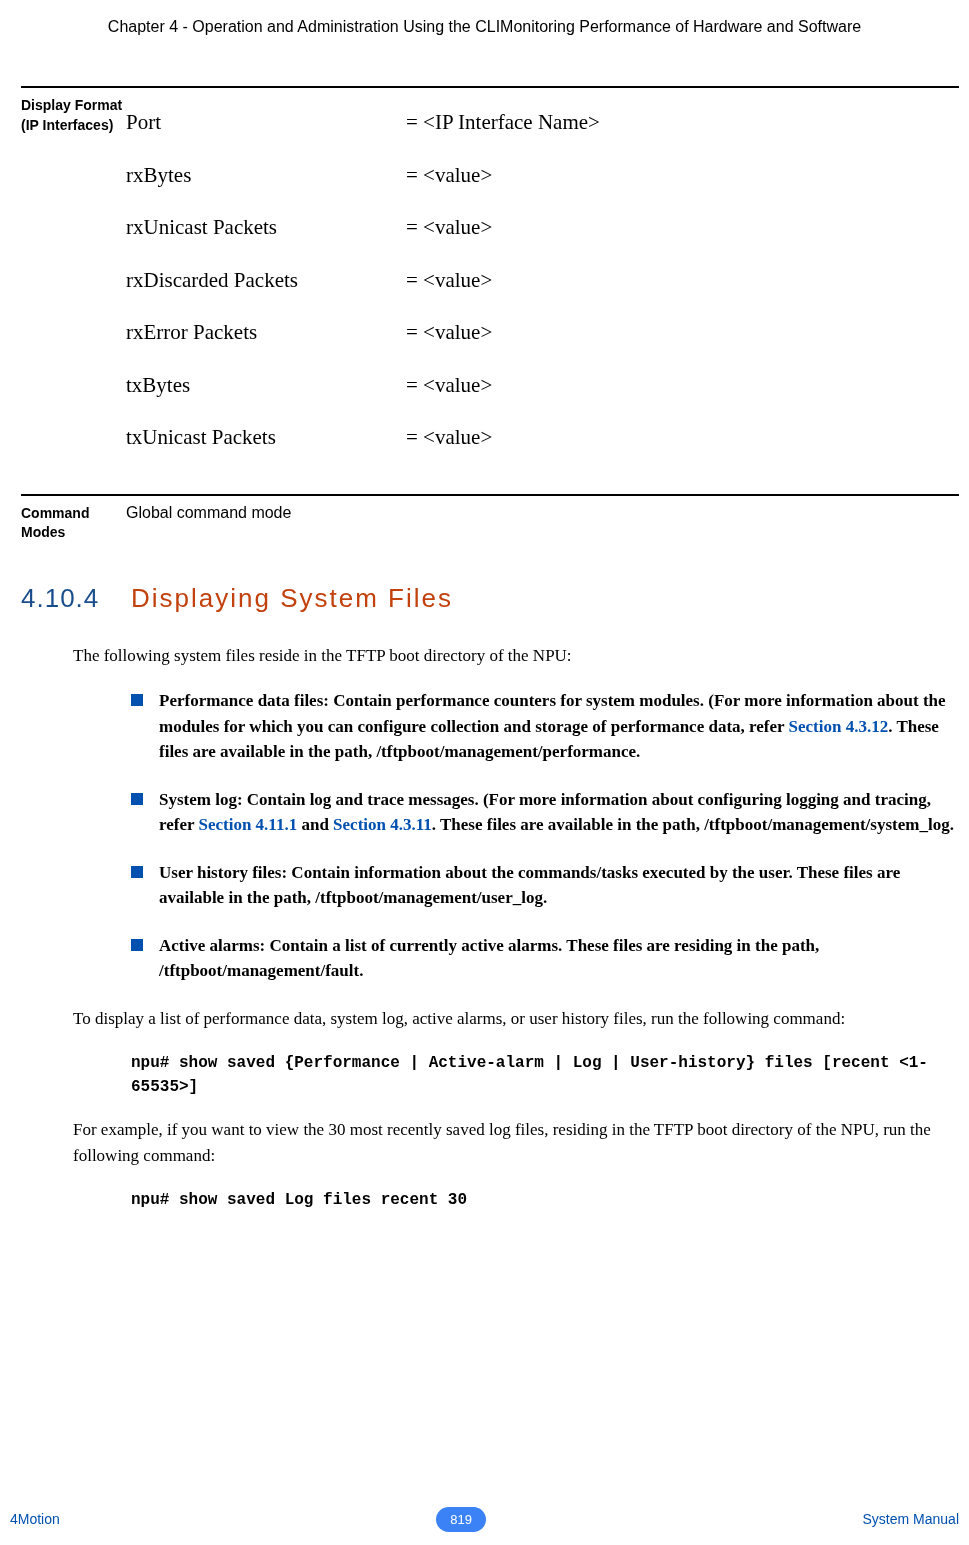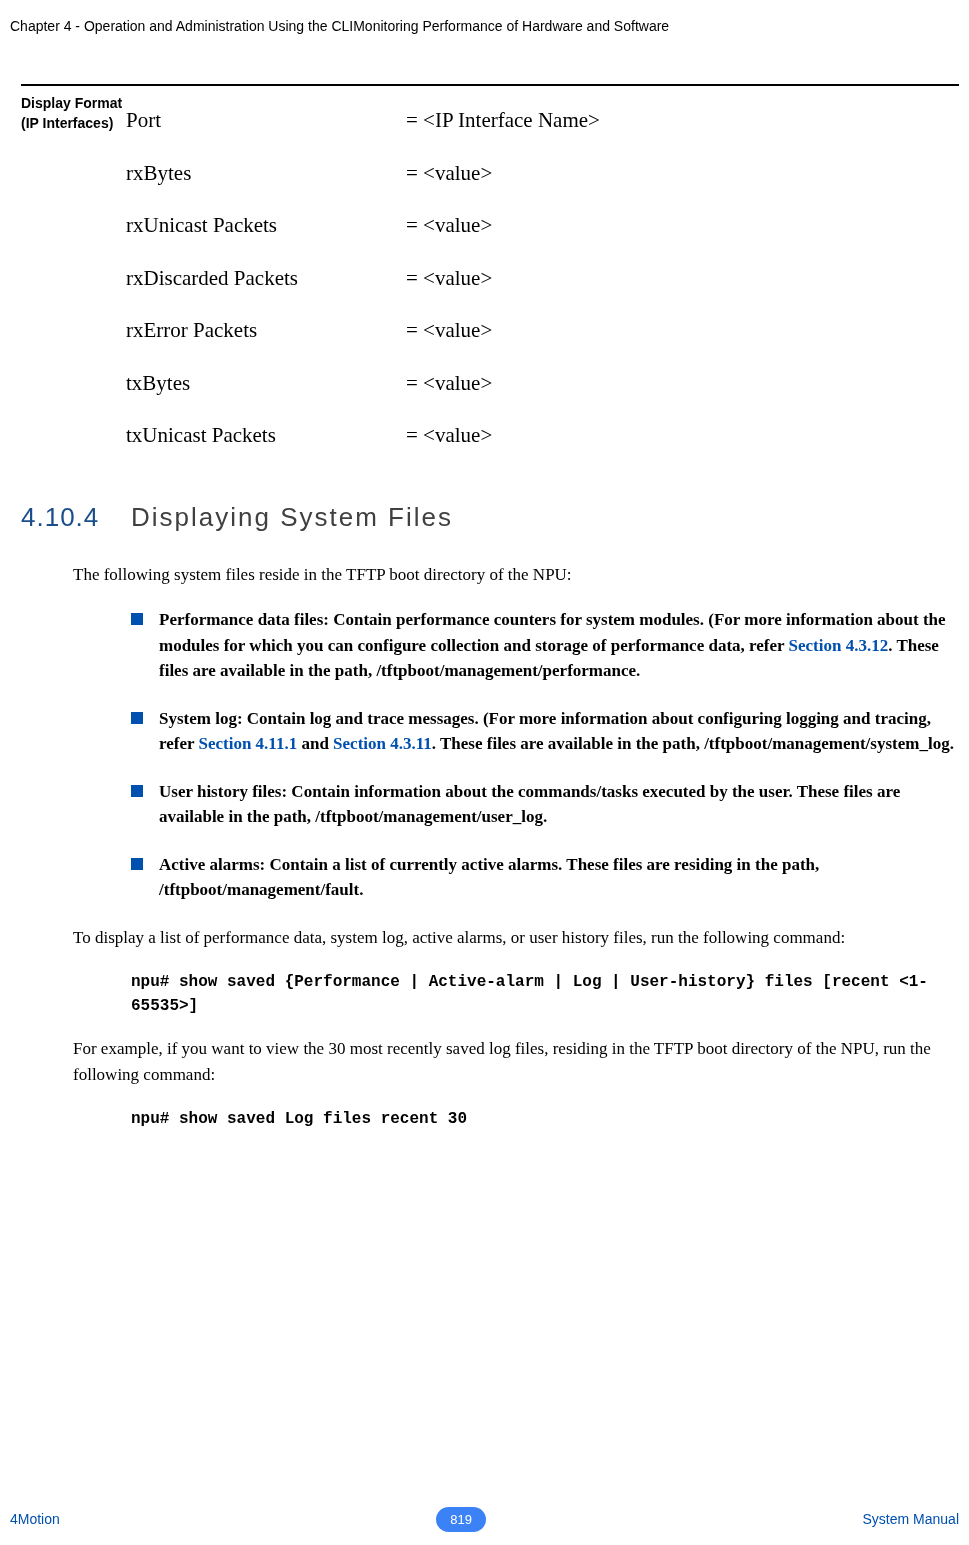--- a/index.html
+++ b/index.html
@@ -10,23 +10,23 @@
     body {
       font-family: Georgia, 'Times New Roman', serif;
       width: 969px;
       height: 1545px;
       position: relative;
       background: #fff;
       color: #000;
     }
     .header {
       display: flex;
-      justify-content: flex-start;
+      justify-content: center;
       padding: 18px 10px 10px 10px;
-      font-size: 14px;
+      font-size: 16px;
       font-family: Arial, sans-serif;
     }
     .header-left {
       text-align: left;
     }
     .header-right {
       text-align: right;
     }
     .content {
       padding: 0 10px 0 21px;
@@ -83,21 +83,21 @@
       margin-bottom: 29px;
     }
     .section-number {
       color: #1a4d8c;
       font-family: Verdana, sans-serif;
       font-size: 26px;
       width: 110px;
       letter-spacing: 1px;
     }
     .section-title {
-      color: #404040;
+      color: #c2410c;
       font-family: Verdana, sans-serif;
       font-size: 26px;
       letter-spacing: 2px;
     }
     .body-text {
       margin-left: 52px;
       font-size: 17px;
       line-height: 1.5;
       margin-bottom: 20px;
       font-family: 'Palatino Linotype', Georgia, serif;
@@ -197,20 +197,24 @@
           <span class="format-key">txBytes</span>
           <span class="format-val">= &lt;value&gt;</span>
         </div>
       <div class="format-row">
           <span class="format-key">txUnicast Packets</span>
           <span class="format-val">= &lt;value&gt;</span>
         </div>
     </div>
   </div>
 
+  <div class="command-modes-section">
+    <div class="command-modes-label">Command Modes</div>
+    <div class="command-modes-content">Global command mode</div>
+  </div>
 
   <div class="section-heading">
     <div class="section-number">4.10.4</div>
     <div class="section-title">Displaying System Files</div>
   </div>
 
   <p class="body-text">The following system files reside in the TFTP boot directory of the NPU:</p>
 
   <ul class="bullet-list">
     <li class="bullet-item">

